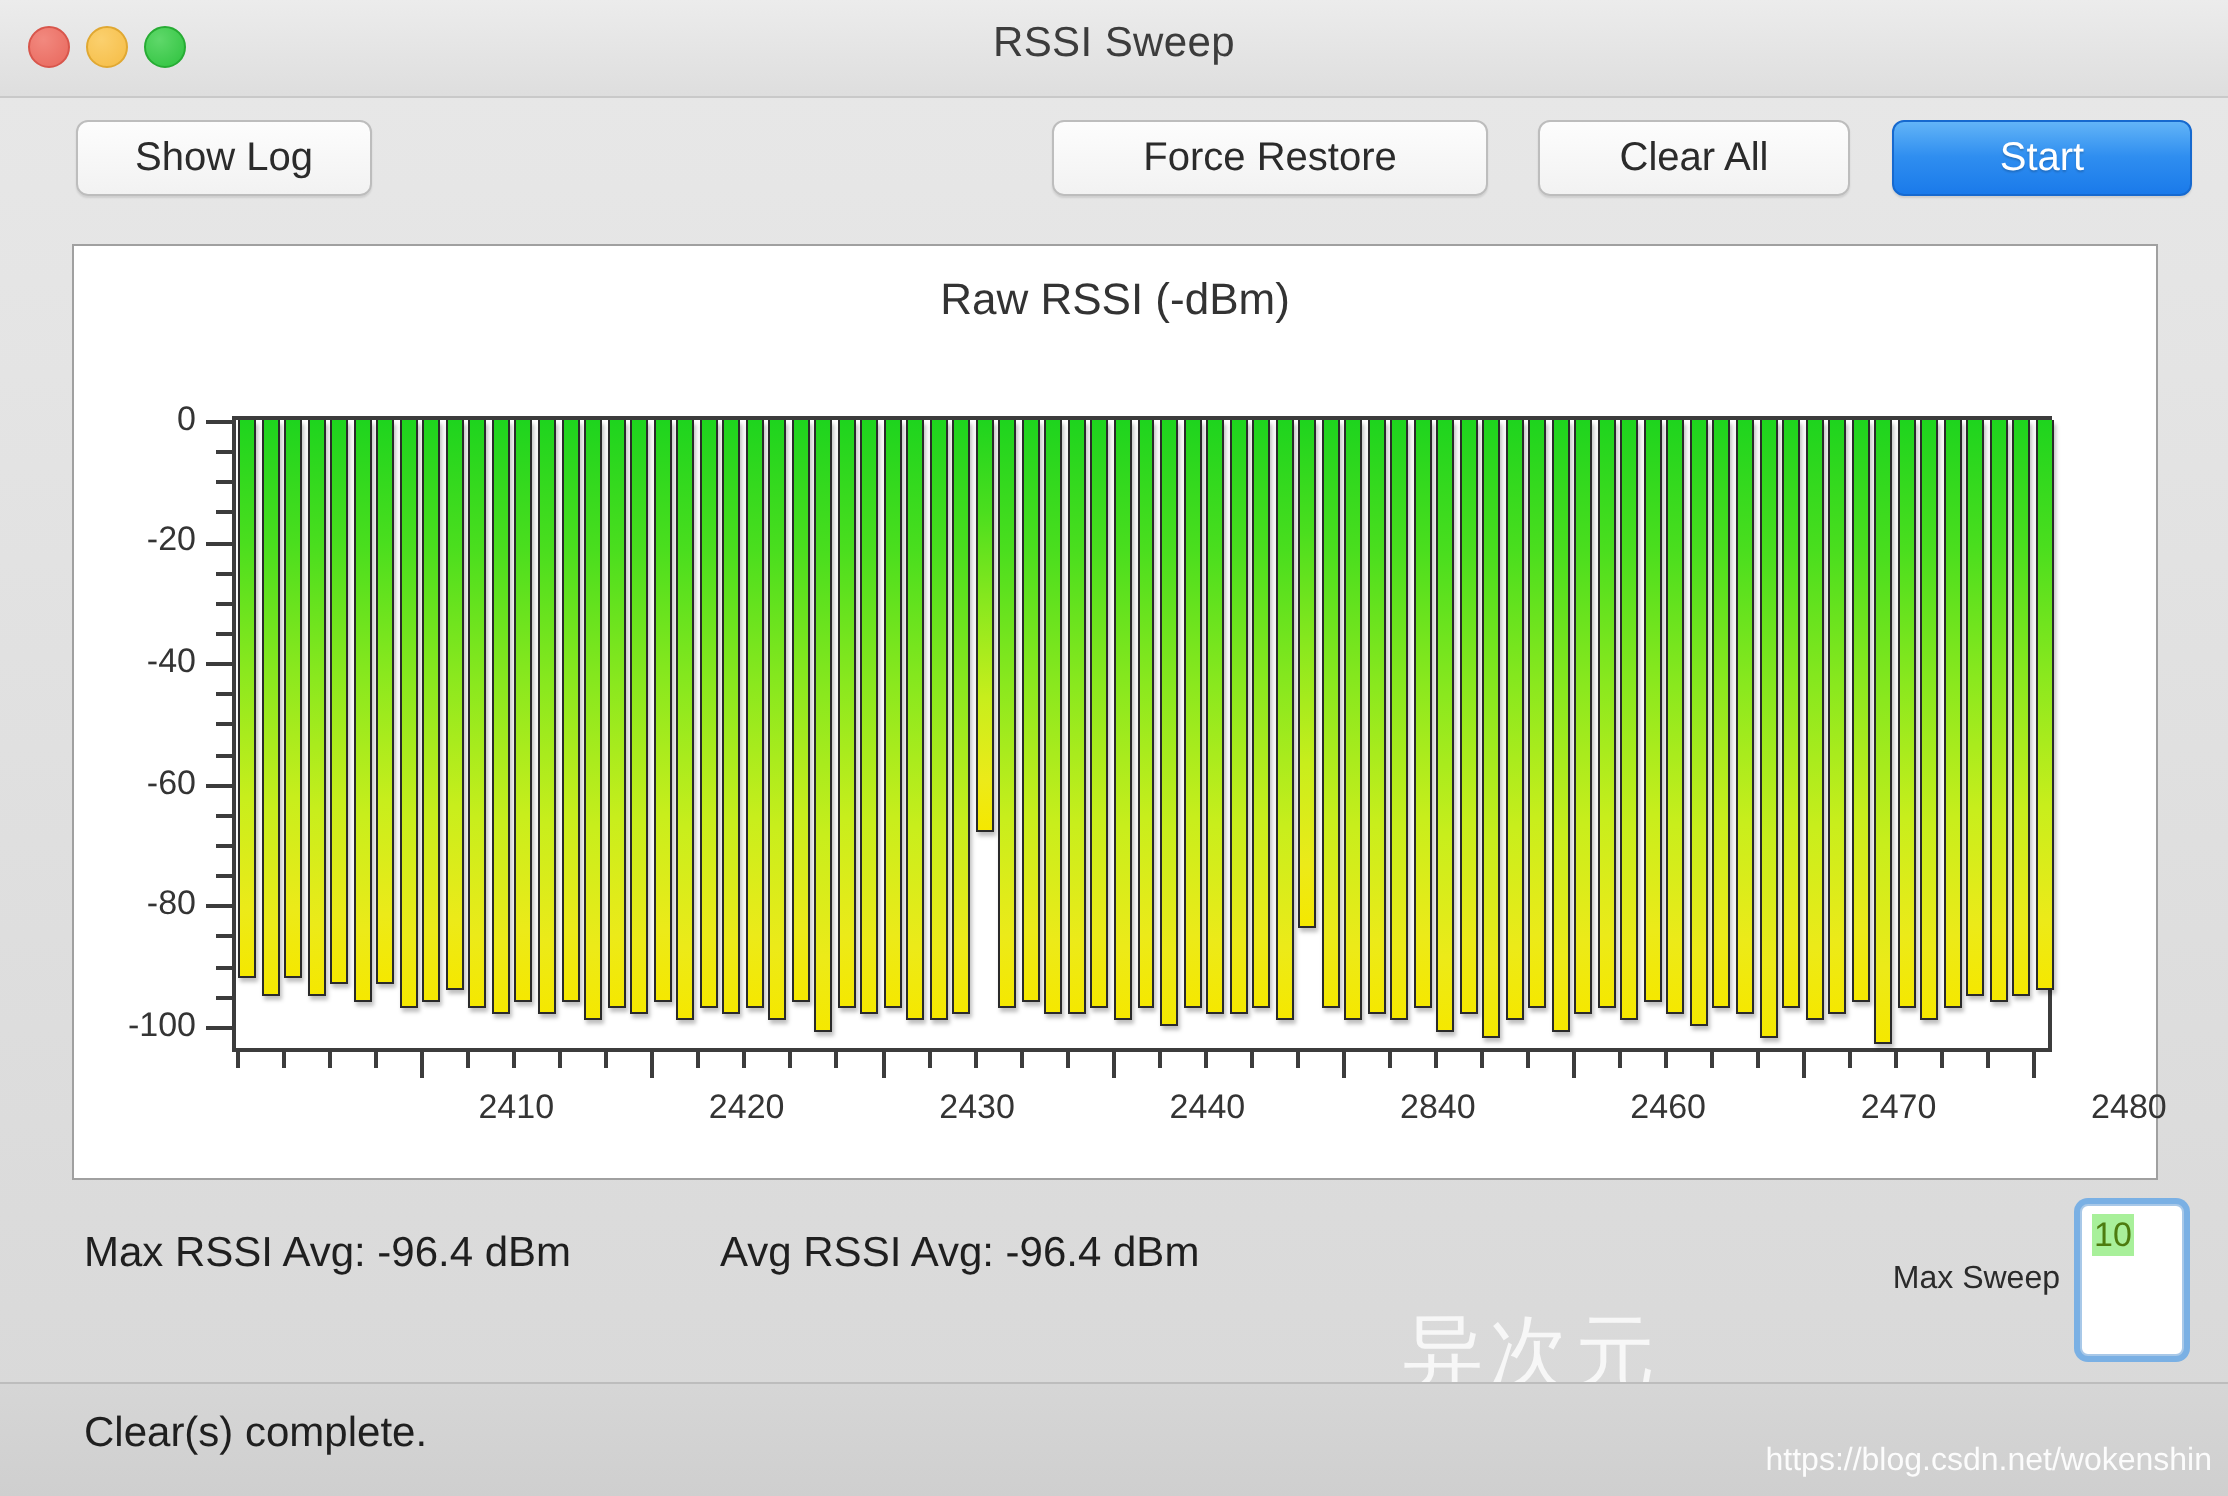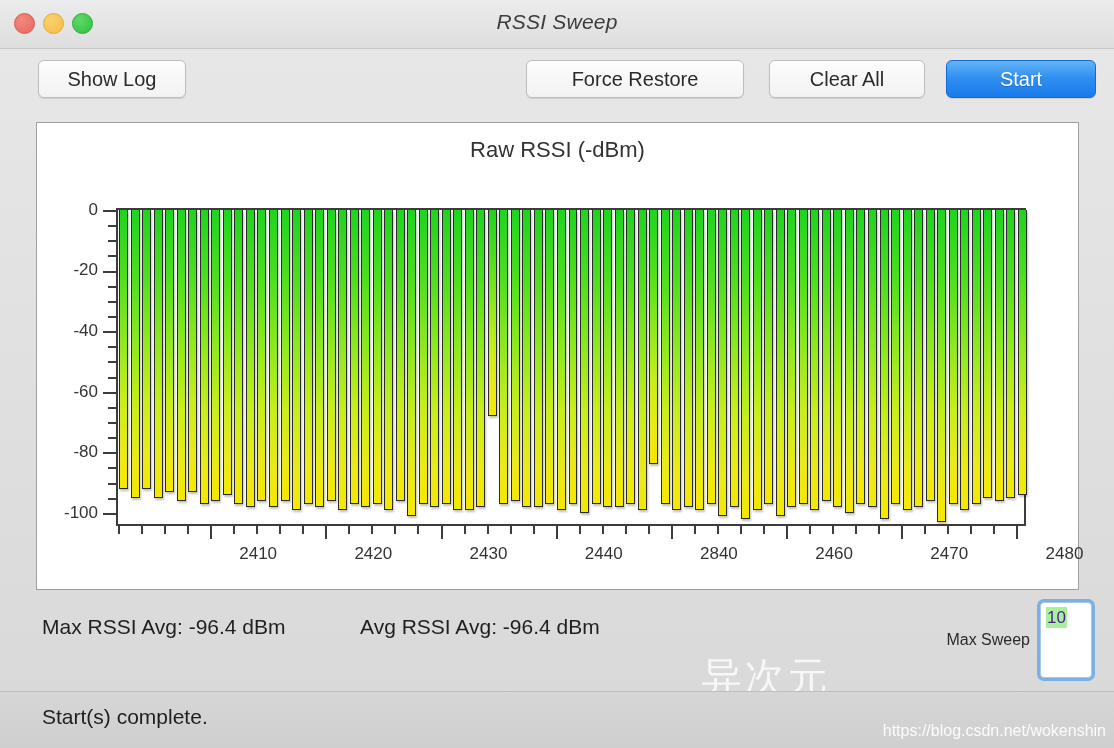--- a/index.html
+++ b/index.html
@@ -43,21 +43,20 @@
   .tl-min    { background: radial-gradient(circle at 35% 30%, #fbd06e, #f5bc45); border: 1px solid #e0a832; }
   .tl-max    { background: radial-gradient(circle at 35% 30%, #5fd86a, #2ec23e); border: 1px solid #27ac34; }
   .win-title {
     position: absolute;
     left: 0; top: 10px;
     width: 1114px;
     text-align: center;
     font-size: 21px;
     color: #3c3c3c;
     letter-spacing: 0.2px;
-    font-style: italic;
   }
 
   
   .toolbar {
     position: absolute;
     left: 0; top: 48px;
     width: 1114px;
     height: 72px;
   }
   .btn {
@@ -200,21 +199,21 @@
     background: #ffffff;
     border: 1px solid #a8c8e8;
     border-radius: 4px;
     box-shadow: 0 0 0 3px #7ab0e4;
     box-sizing: border-box;
     padding: 4px 5px;
   }
   .stepper-value {
     display: inline-block;
     font-size: 17px;
-    color: #4c1d95;
+    color: #4d7c0f;
     background: #a8f09a;
     padding: 0 1px;
     line-height: 21px;
   }
 
   
   .statusbar {
     position: absolute;
     left: 0; bottom: 0;
     width: 1114px; height: 56px;
@@ -458,17 +457,17 @@
       </div>
     </div>
   </div>
 
   <div class="wm-iplay">
     <div class="wm-cn">异次元</div>
     <div class="wm-en">IPLAYSOFT.COM</div>
   </div>
 
   <div class="statusbar">
-    <div class="status-text">Start(s) complete.</div>
+    <div class="status-text">Clear(s) complete.</div>
   </div>
   <div class="wm-csdn">https://blog.csdn.net/wokenshin</div>
 
 </div>
 
 </body></html>

